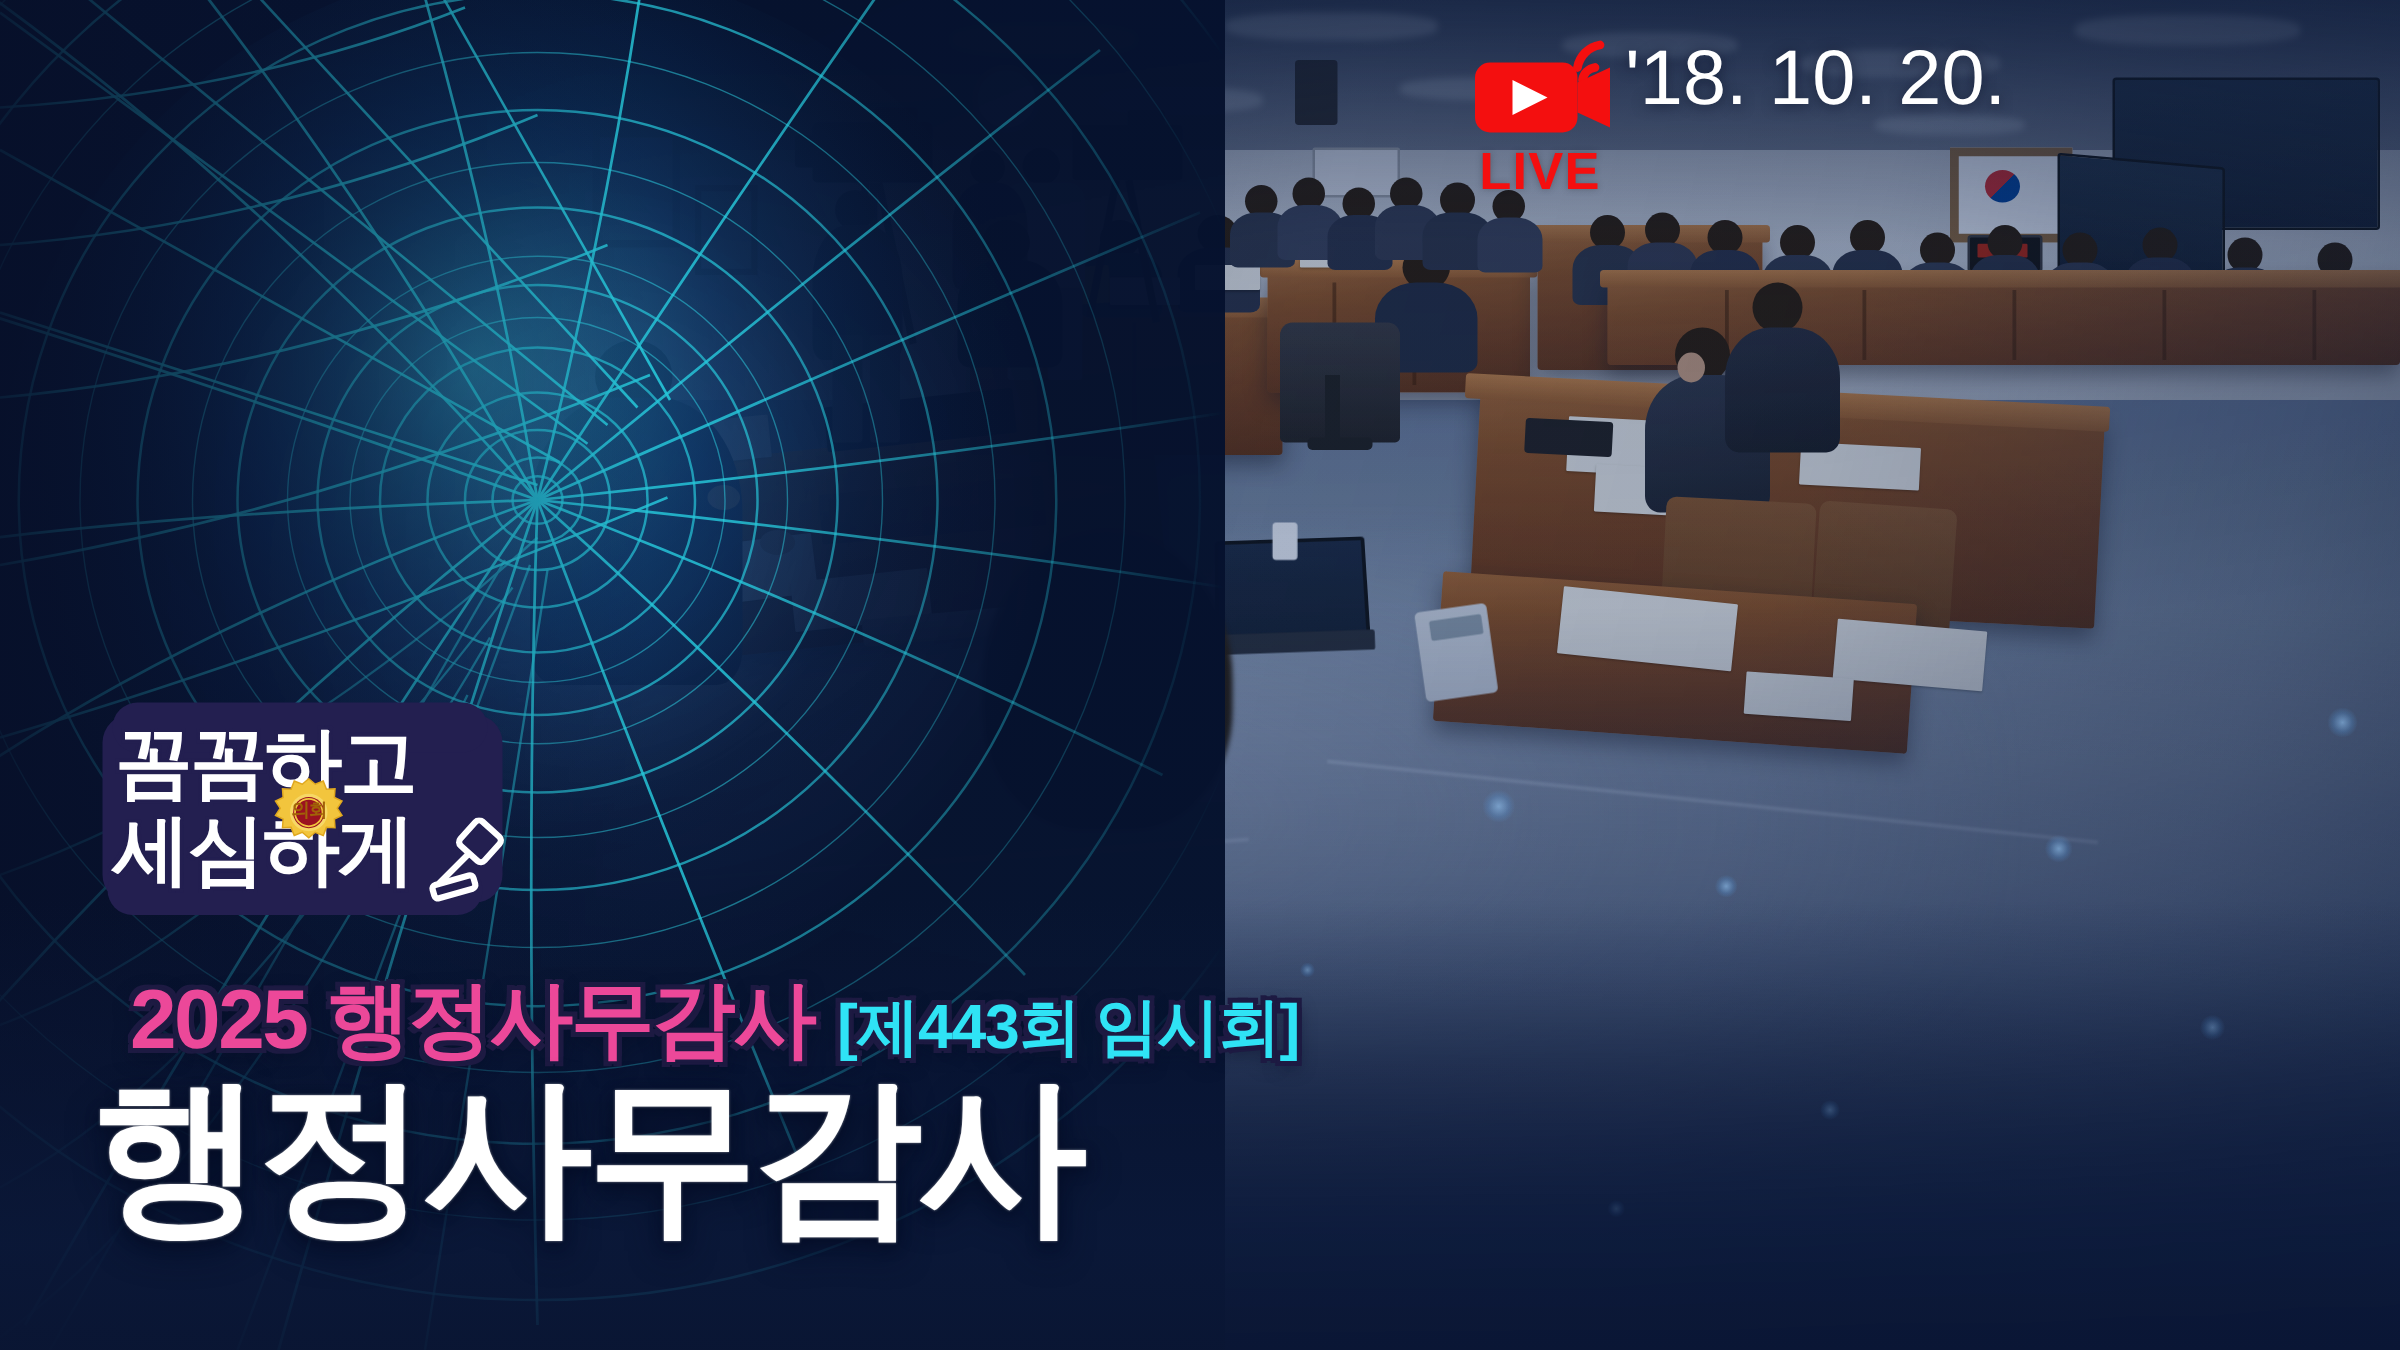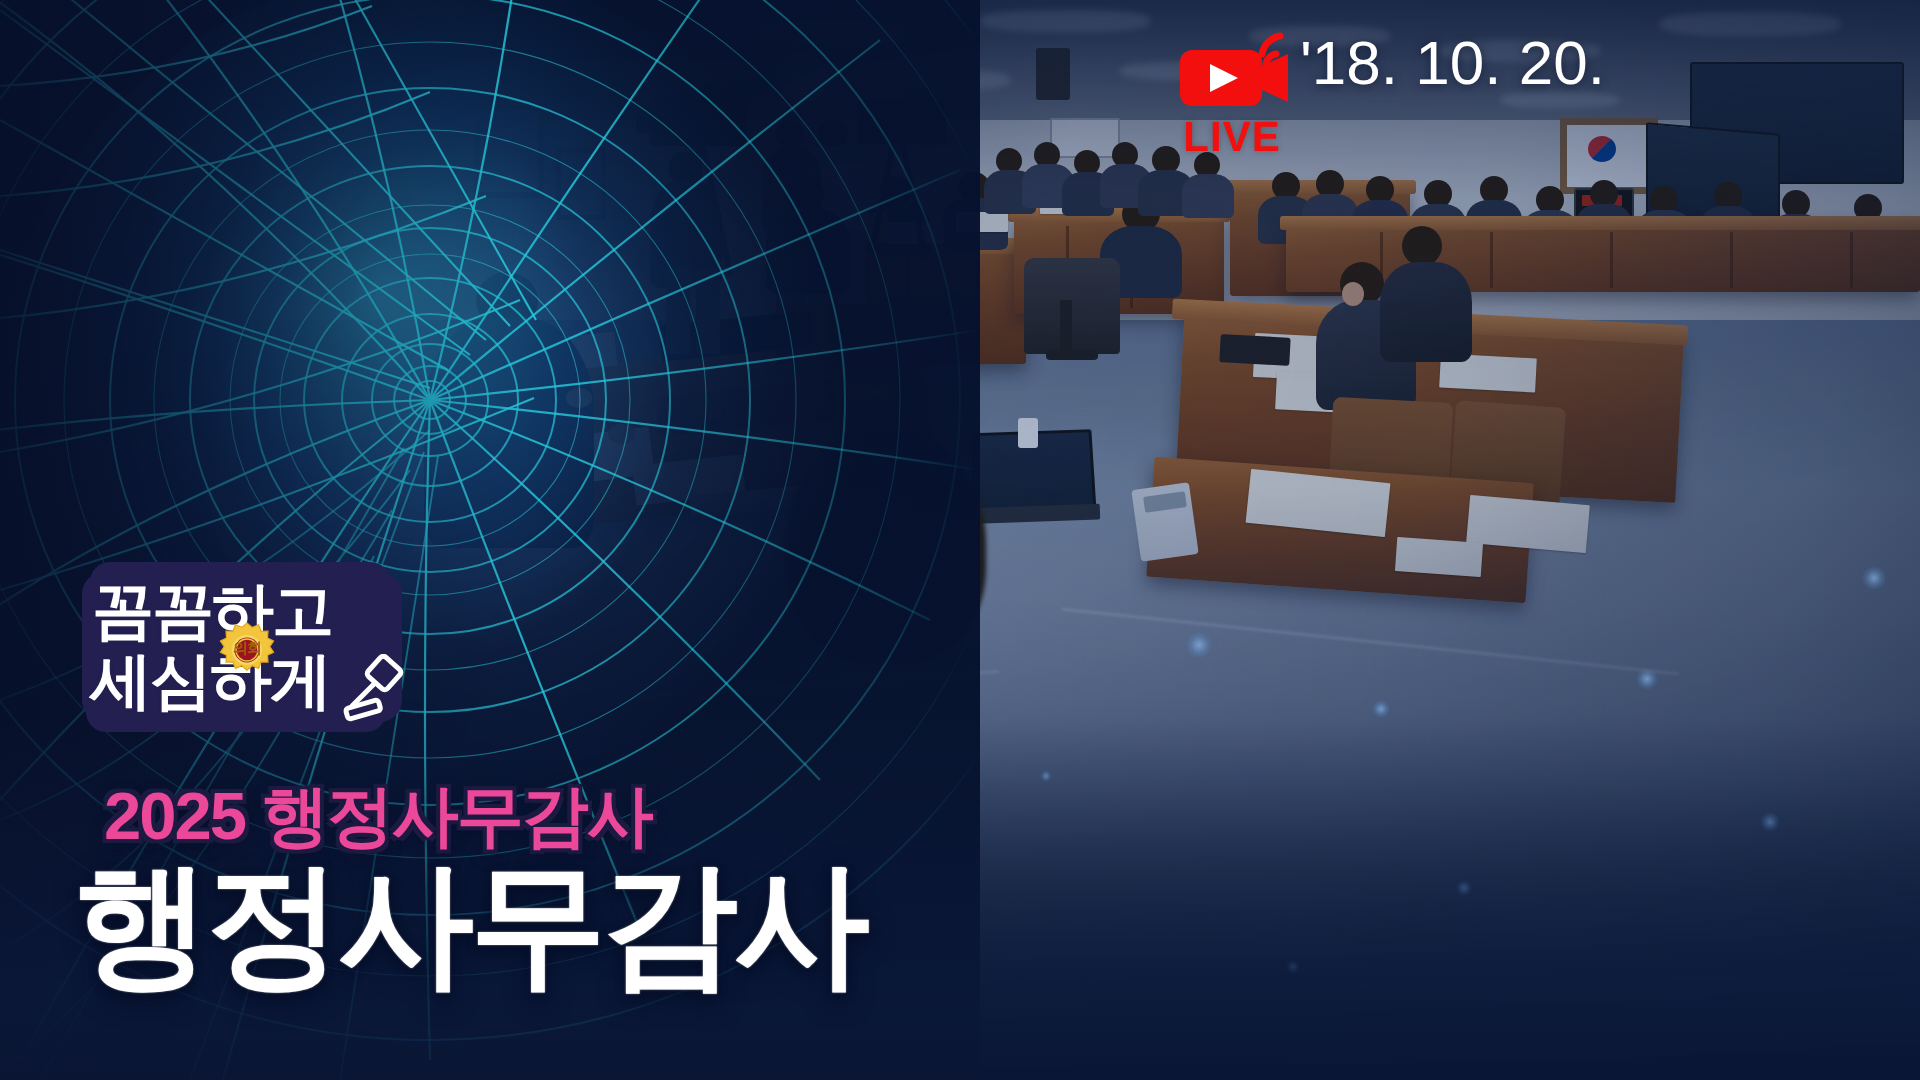--- a/index.html
+++ b/index.html
@@ -693,17 +693,18 @@
 
         <line x1="34" y1="30" x2="12" y2="52"></line>
 
         <rect x="6" y="50" width="34" height="11" rx="3" transform="rotate(-16 23 55)"></rect>
       </g>
     </svg>
   </div>
 
   <div id="subtitle-row">
     <span id="event-title">2025 행정사무감사</span>
+    <span id="session-tag">[제443회 임시회]</span>
   </div>
 
   <div id="committee-title">행정사무감사</div>
 
 </div>
 
 </body></html>

